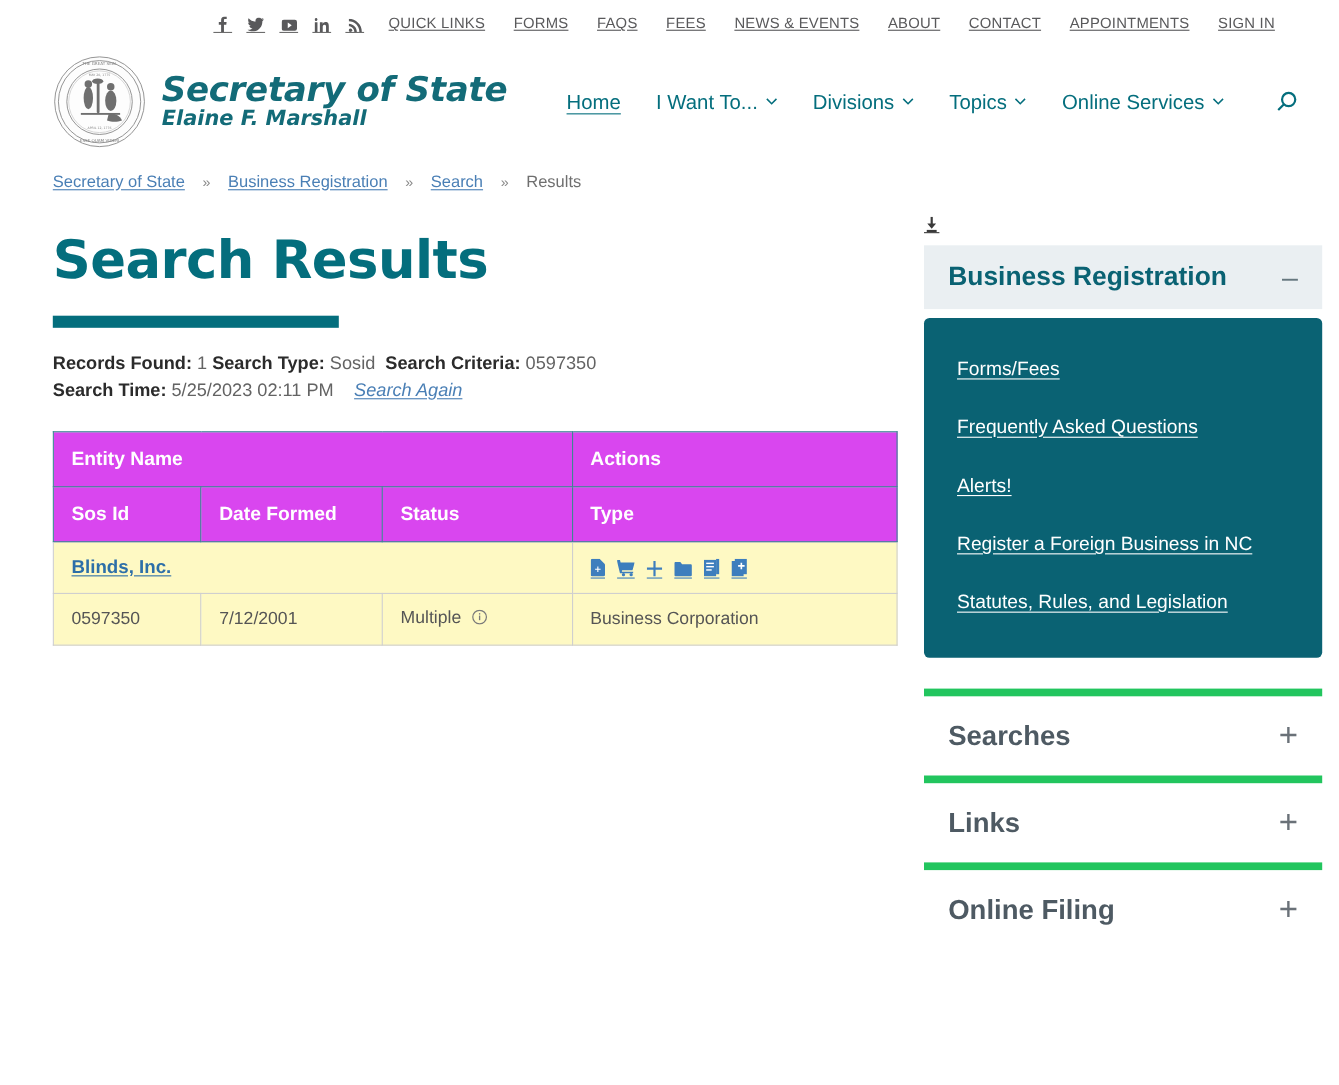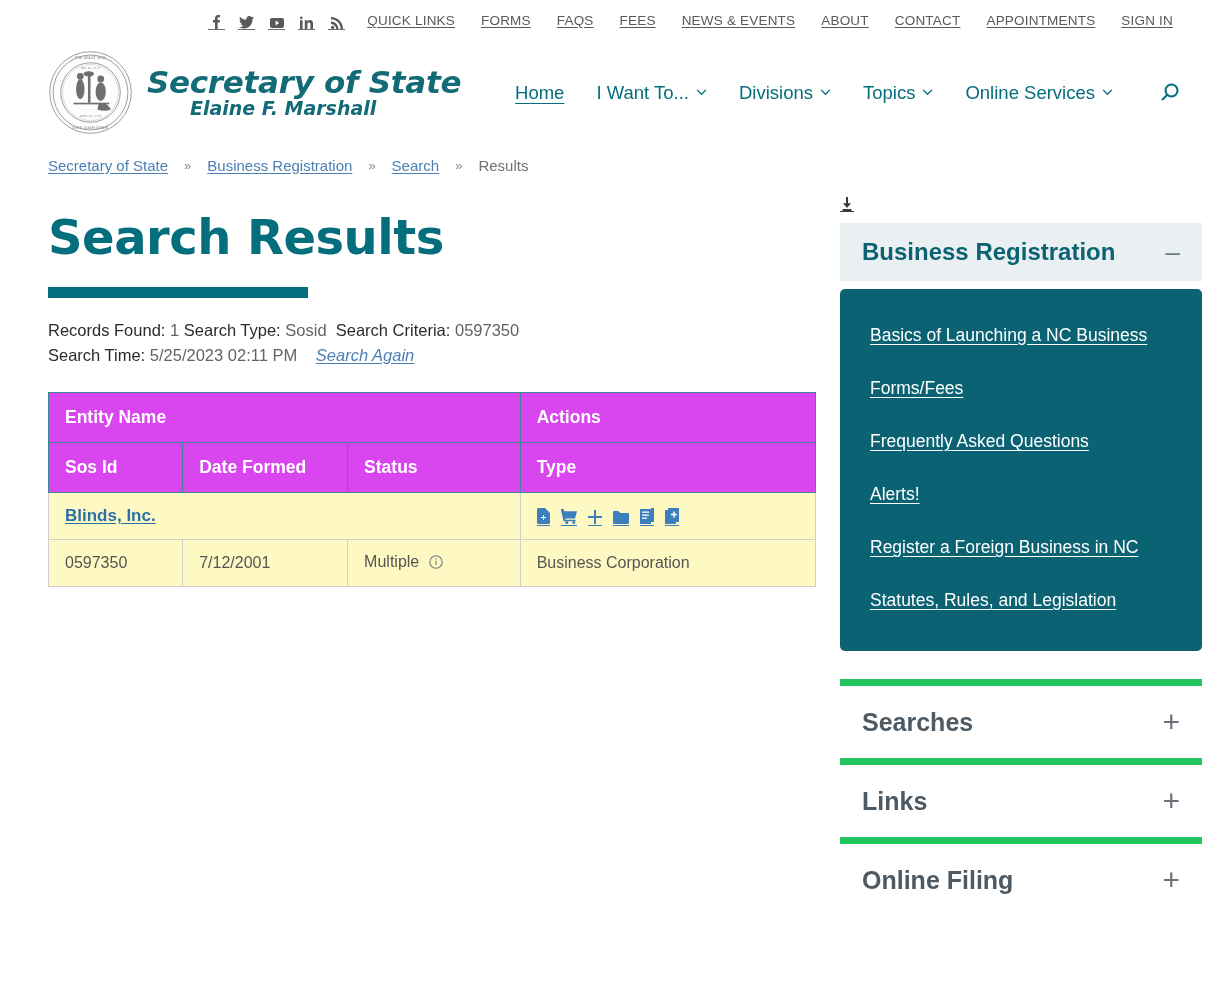--- a/index.html
+++ b/index.html
@@ -11,21 +11,21 @@
     color: #333333;
     overflow: hidden;
   }
 
   
   .topbar {
     height: 40px;
     display: flex;
     align-items: center;
     justify-content: flex-end;
-    padding-right: 44px;
+    padding-right: 58px;
     gap: 0;
   }
   .social-row { display: flex; align-items: center; gap: 13px; margin-right: 22px; }
   .social-ico {
     width: 17px; height: 19px;
     display: flex; align-items: flex-end; justify-content: center;
     border-bottom: 1px solid #6d6d6d;
     color: #59595b;
     cursor: pointer;
   }
@@ -59,21 +59,20 @@
     color: #136b78;
     letter-spacing: -.3px;
   }
   .brand-sub {
     font-family: "DejaVu Sans", sans-serif;
     font-style: italic;
     font-weight: bold;
     font-size: 19px;
     color: #136b78;
     margin-top: 1px;
-    margin-left: 43px;
   }
   .mainnav {
     margin-left: auto;
     display: flex;
     align-items: flex-end;
     gap: 32px;
     padding-right: 4px;
   }
   .nav-item {
     display: flex; align-items: center; gap: 7px;
@@ -116,21 +115,21 @@
     margin: 24px 0 0 0;
     letter-spacing: -.5px;
   }
   .title-rule {
     width: 260px; height: 11px;
     background: #046e7d;
     margin: 22px 0 20px 0;
   }
 
   .meta { font-size: 16.5px; line-height: 25px; color: #4d4d4d; }
-  .meta b { color: #2b2b2b; font-weight: normal; }
+  .meta b { color: #2b2b2b; font-weight: bold; }
   .meta .val { color: #636363; }
   .meta a { color: #4a7fb5; text-decoration: underline; text-underline-offset: 2px; cursor: pointer; margin-left: 14px; font-style: italic; }
 
   
   .notice {
     margin-top: 22px;
     background: #FFD600;
     border: 1px solid #b5b5b5;
     border-radius: 3px;
     padding: 18px 16px 52px 16px;
@@ -477,21 +476,20 @@
           </svg>
       </span>
     </div>
 
     <div class="acc-head">
       <span class="acc-title">Business Registration</span>
       <span class="acc-sign">–</span>
     </div>
 
     <div class="acc-body">
-      <a>Basics of Launching a NC Business</a>
       <a>Forms/Fees</a>
       <a>Frequently Asked Questions</a>
       <a>Alerts!</a>
       <a>Register a Foreign Business in NC</a>
       <a>Statutes, Rules, and Legislation</a>
     </div>
 
     <div class="side-gap"></div>
 
     <div class="acc-plain">

